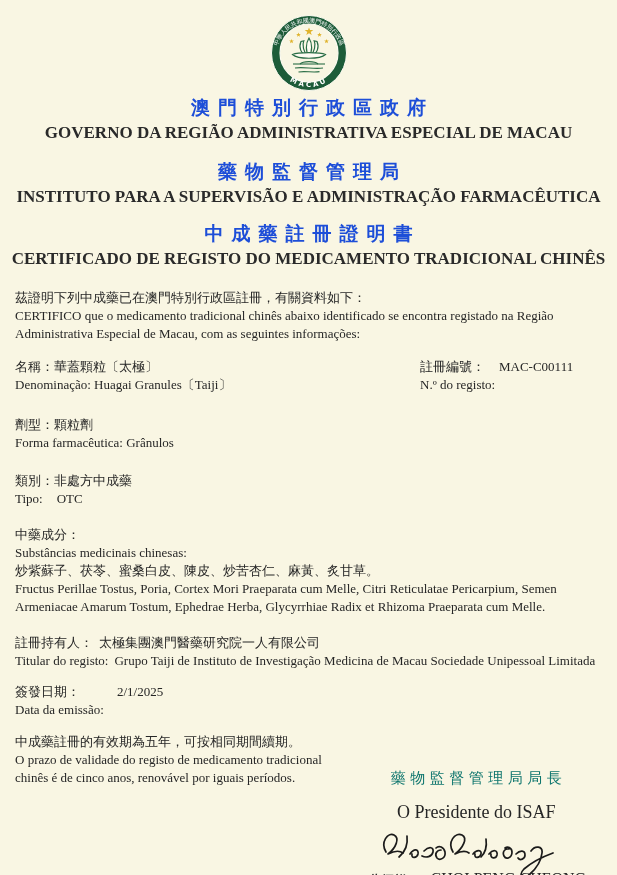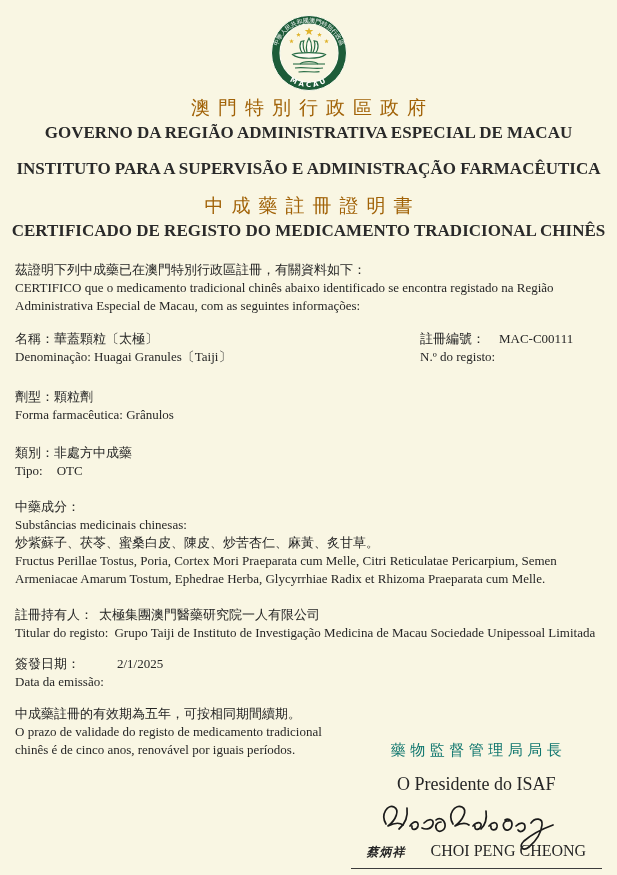--- a/index.html
+++ b/index.html
@@ -8,21 +8,21 @@
     width:617px; height:875px;
     margin:0 auto;
     background:#f9f6e3;
     color:#262626;
     font-family:"Liberation Serif","DejaVu Serif",serif;
     overflow:hidden;
     box-sizing:border-box;
   }
   .emblem-wrap { width:78px; height:78px; margin:14px auto 2px auto; }
   .hdr { text-align:center; }
-  .h-zh { font-size:19px; font-weight:normal; letter-spacing:0.42em; text-indent:0.42em; color:#a16207; }
+  .h-zh { font-size:19px; font-weight:bold; letter-spacing:0.42em; text-indent:0.42em; color:#1d4ed8; }
   .h-pt { font-size:17px; font-weight:bold; margin-top:2px; color:#2a2a2a; }
   .hdr-1 { margin-top:3px; }
   .hdr-2 { margin-top:16px; }
   .hdr-3 { margin-top:14px; }
   .content { padding:0 15px; font-size:13px; }
   .content p, .content div { line-height:18px; }
   .intro { margin-top:20px; }
   .intro .pt { width:578px; }
   .row-flex { display:flex; }
   .name-row { margin-top:15px; display:flex; justify-content:flex-start; }
@@ -88,20 +88,21 @@
         <path d="M28.5 58 C35 56.8 43 58.8 49.5 57.6"></path>
       </g>
     </svg>
   </div>
 
   <div class="hdr hdr-1">
     <div class="h-zh">澳門特別行政區政府</div>
     <div class="h-pt">GOVERNO DA REGIÃO ADMINISTRATIVA ESPECIAL DE MACAU</div>
   </div>
   <div class="hdr hdr-2">
+    <div class="h-zh">藥物監督管理局</div>
     <div class="h-pt">INSTITUTO PARA A SUPERVISÃO E ADMINISTRAÇÃO FARMACÊUTICA</div>
   </div>
   <div class="hdr hdr-3">
     <div class="h-zh">中成藥註冊證明書</div>
     <div class="h-pt">CERTIFICADO DE REGISTO DO MEDICAMENTO TRADICIONAL CHINÊS</div>
   </div>
 
   <div class="content">
 
     <div class="intro">

